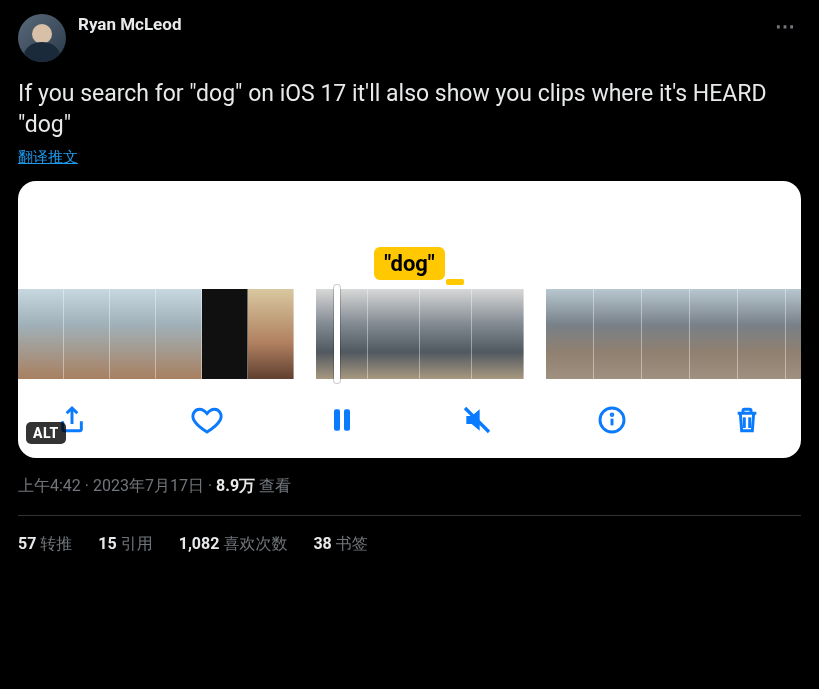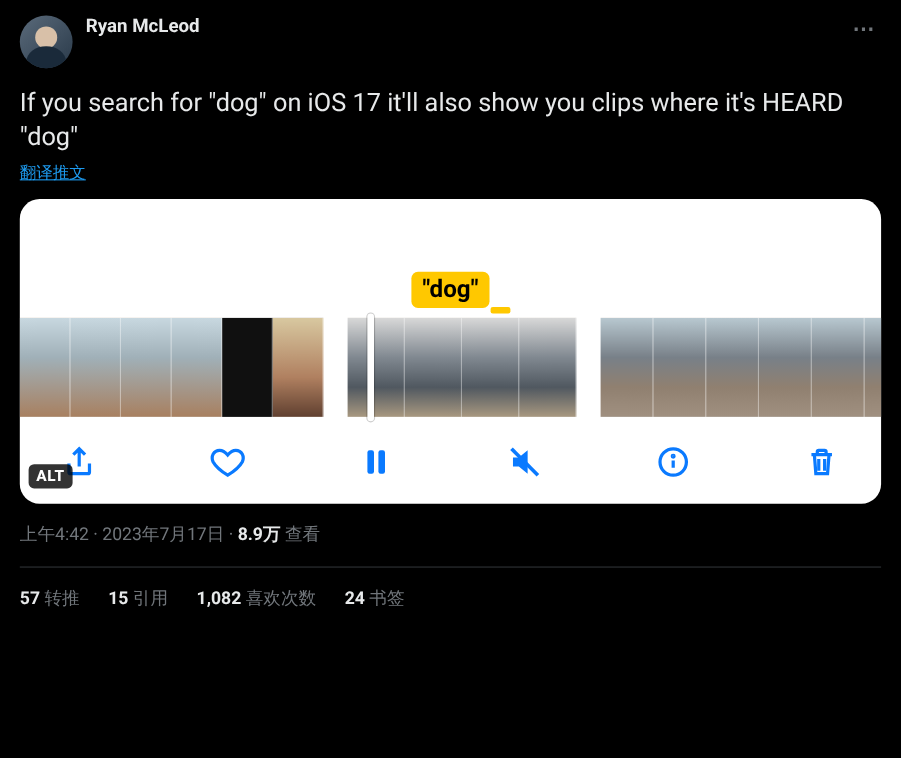--- a/index.html
+++ b/index.html
@@ -283,16 +283,16 @@
   <div class="meta">
     <span>上午4:42</span><span> · </span><span>2023年7月17日</span><span> · </span><span class="bold">8.9万</span> <span>查看</span>
   </div>
 
   <div class="divider"></div>
 
   <div class="stats">
     <span class="stat-item"><span class="num">57</span><span>转推</span></span>
     <span class="stat-item"><span class="num">15</span><span>引用</span></span>
     <span class="stat-item"><span class="num">1,082</span><span>喜欢次数</span></span>
-    <span class="stat-item"><span class="num">24</span><span>书签</span></span>
+    <span class="stat-item"><span class="num">38</span><span>书签</span></span>
   </div>
 
 </div>
 
 </body></html>

